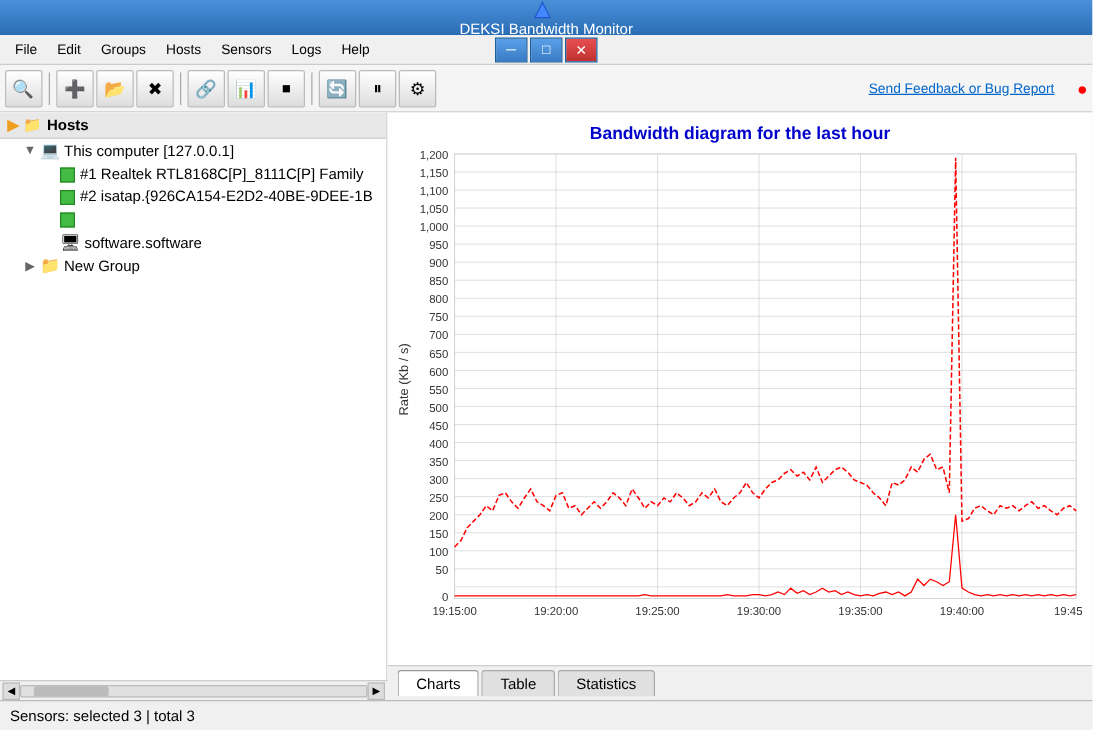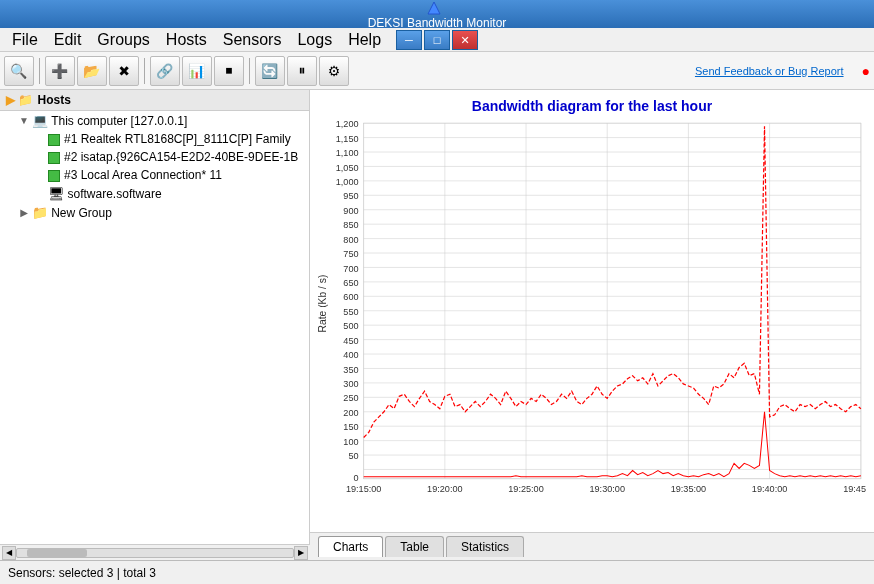--- a/index.html
+++ b/index.html
@@ -41,21 +41,21 @@
       background: #f0f0f0;
       height: 24px;
       display: flex;
       align-items: center;
       padding: 0 4px;
       border-bottom: 1px solid #ccc;
     }
     .menu-item {
       padding: 2px 8px;
       cursor: pointer;
-      font-size: 16px;
+      font-size: 11px;
     }
 
     
     .toolbar {
       background: #f5f5f5;
       height: 38px;
       display: flex;
       align-items: center;
       padding: 0 4px;
       border-bottom: 1px solid #ccc;
@@ -292,21 +292,20 @@
       <span>
         <span style="display:inline-block;width:12px;height:12px;background:#44bb44;border:1px solid #228822;margin-right:4px;vertical-align:middle;"></span>
       </span>
       <span class="tree-label">#2 isatap.{926CA154-E2D2-40BE-9DEE-1B</span>
     </div>
 
     <div class="tree-item tree-indent-3">
       <span>
         <span style="display:inline-block;width:12px;height:12px;background:#44bb44;border:1px solid #228822;margin-right:4px;vertical-align:middle;"></span>
       </span>
-      <span class="tree-label">#3 Local Area Connection* 11</span>
     </div>
 
     <div class="tree-item tree-indent-2">
       <span class="expand-icon"> </span>
       <span style="font-size:13px;margin-right:3px;">🖥</span>
       <span class="tree-label">software.software</span>
     </div>
 
     <div class="tree-item tree-indent-1">
       <span class="expand-icon">▶</span>

